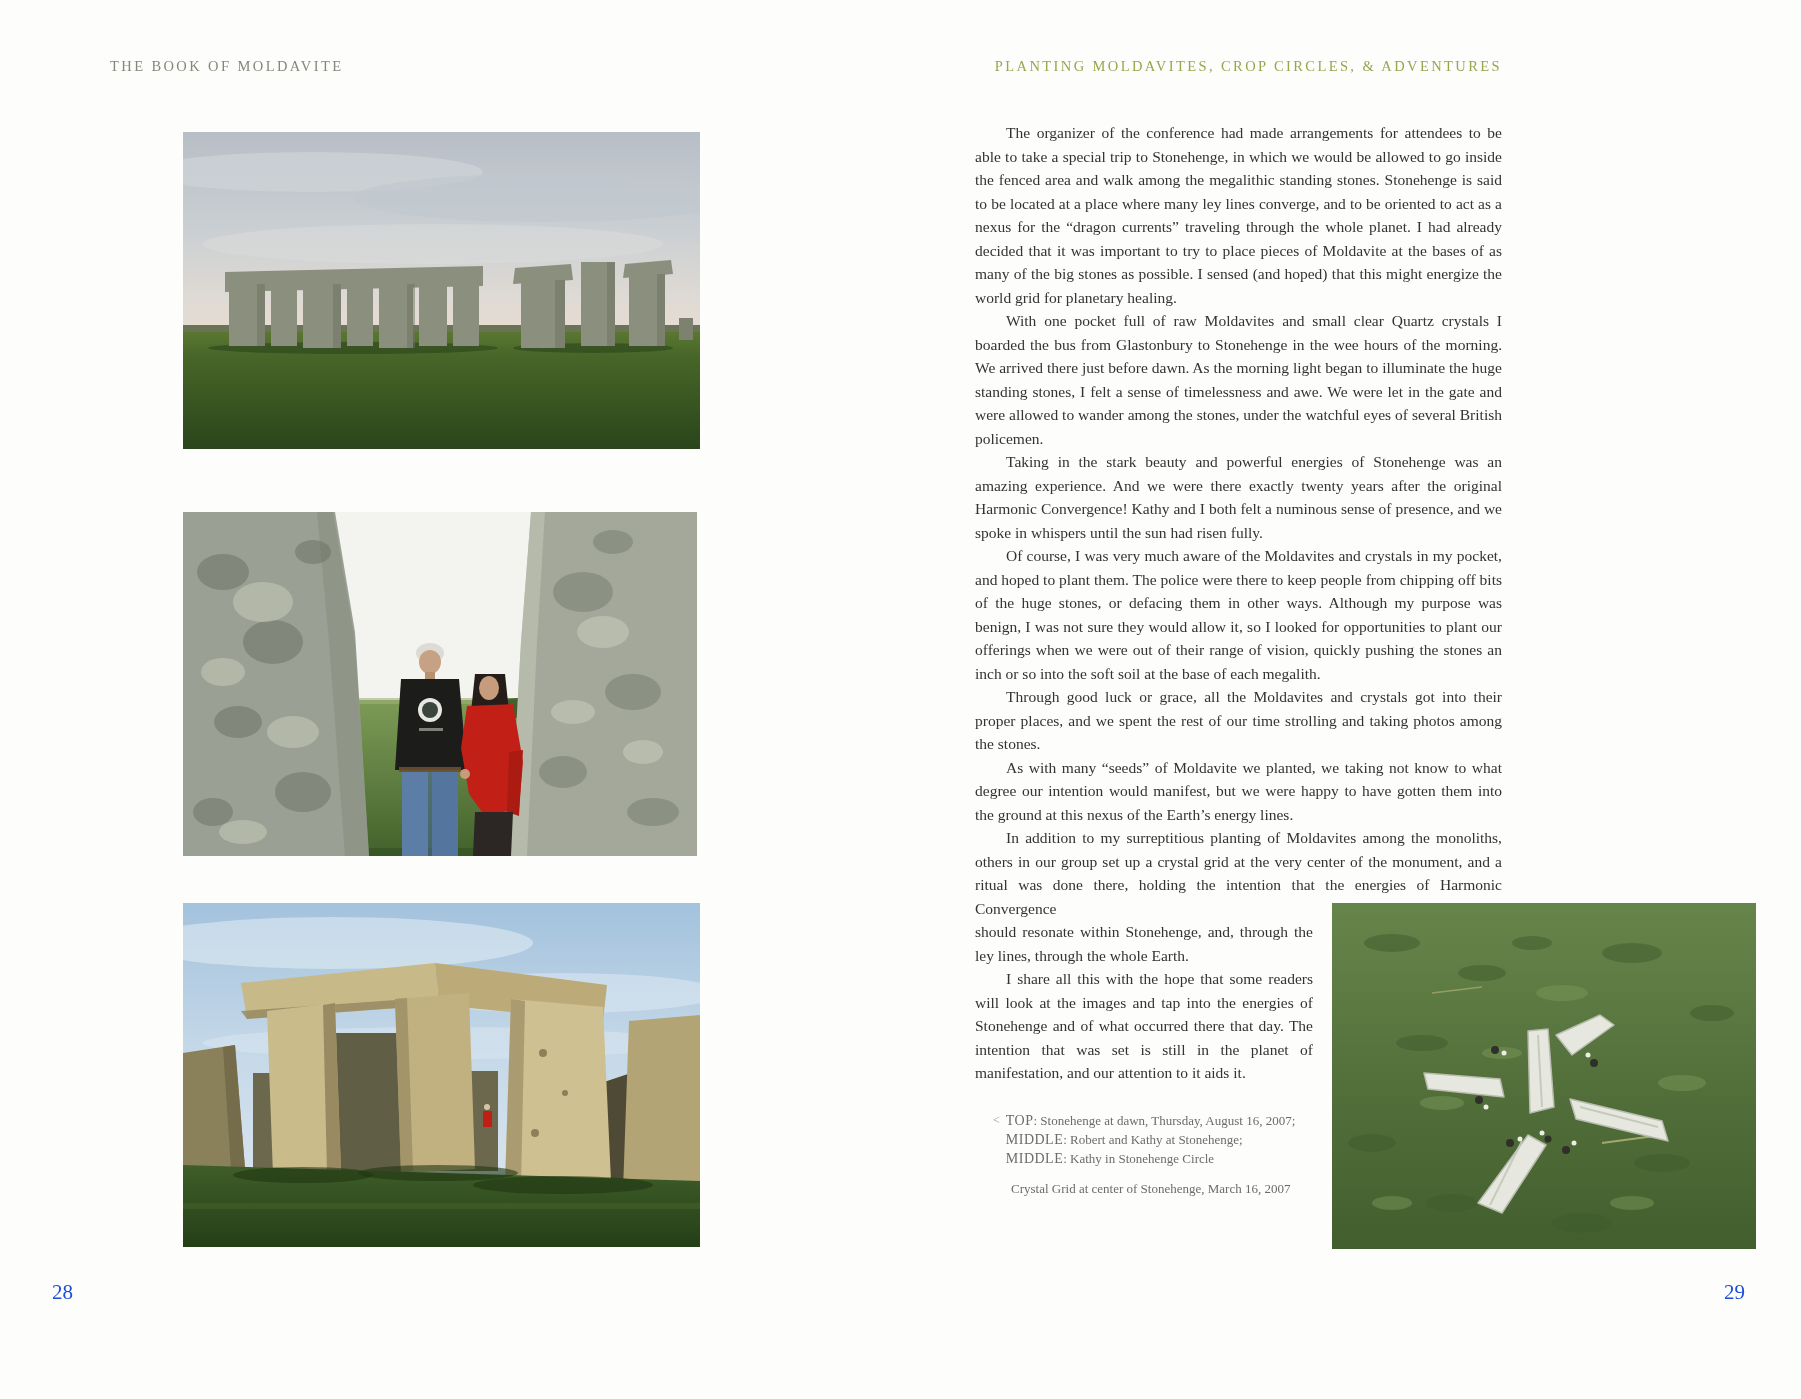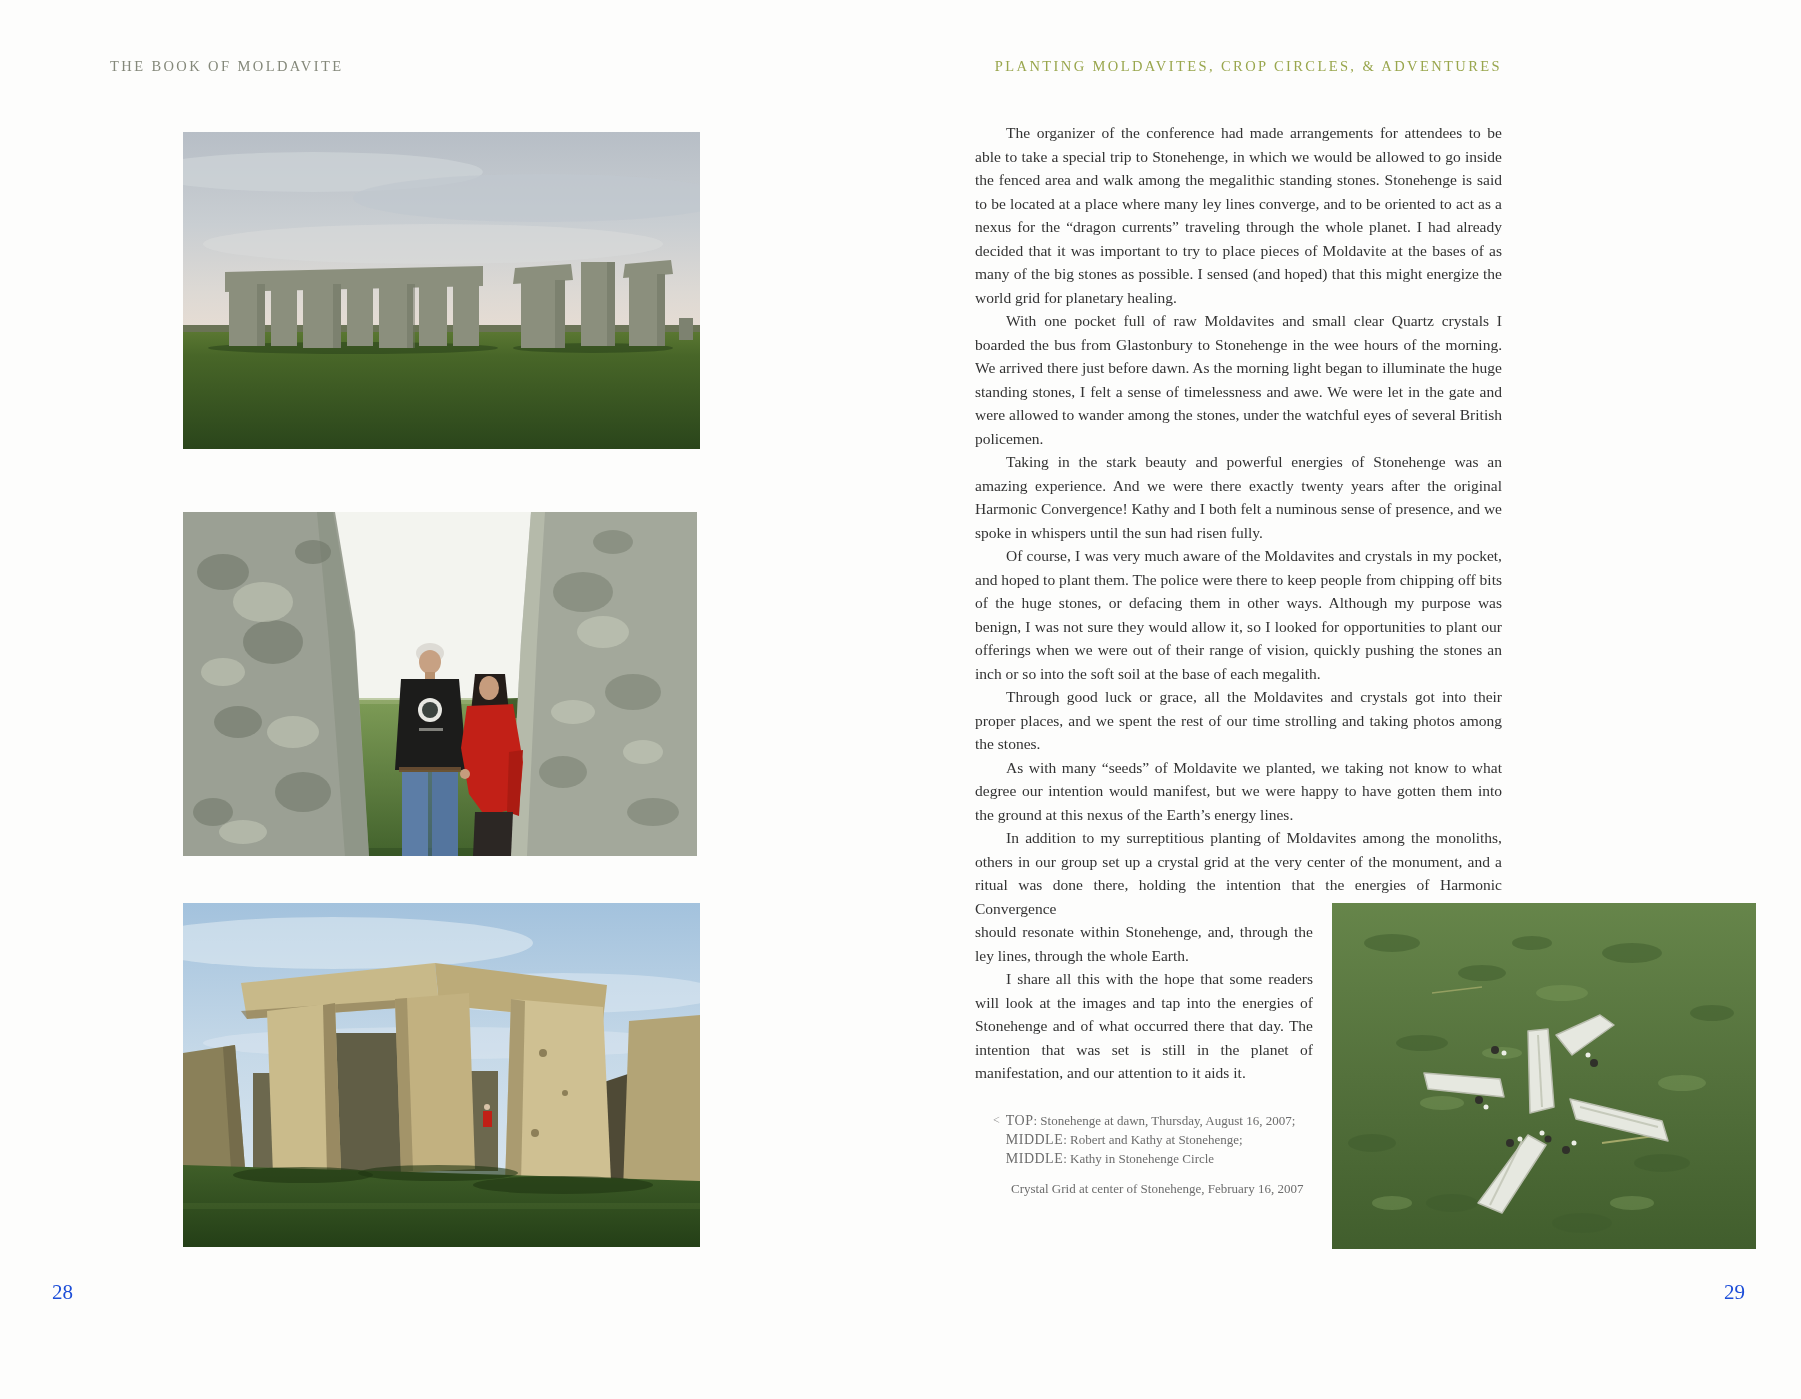--- a/index.html
+++ b/index.html
@@ -252,21 +252,21 @@
         <p class="noindent">should resonate within Stonehenge, and, through the ley lines, through the whole Earth.</p>
         <p>I share all this with the hope that some readers will look at the images and tap into the energies of Stonehenge and of what occurred there that day. The intention that was set is still in the planet of manifestation, and our attention to it aids it.</p>
         <div class="caption-block">
           <span class="caption-arrow">&lt;</span>
           <div>
             <div><span class="cap-label">TOP</span><span>: Stonehenge at dawn, Thursday, August 16, 2007;</span></div>
             <div><span class="cap-label">MIDDLE</span><span>: Robert and Kathy at Stonehenge;</span></div>
             <div><span class="cap-label">MIDDLE</span><span>: Kathy in Stonehenge Circle</span></div>
           </div>
         </div>
-        <div class="caption2">Crystal Grid at center of Stonehenge, February 16, 2007</div>
+        <div class="caption2">Crystal Grid at center of Stonehenge, March 16, 2007</div>
       </div>
     </div>
 
     <figure class="photo" id="photo4">
       <svg width="424" height="346" viewBox="0 0 424 346">
         <defs>
           <linearGradient id="grass4" x1="0" y1="0" x2="0" y2="1">
             <stop offset="0" stop-color="#66854a"></stop>
               <stop offset=".5" stop-color="#54713c"></stop>
             <stop offset="1" stop-color="#415e2d"></stop>

